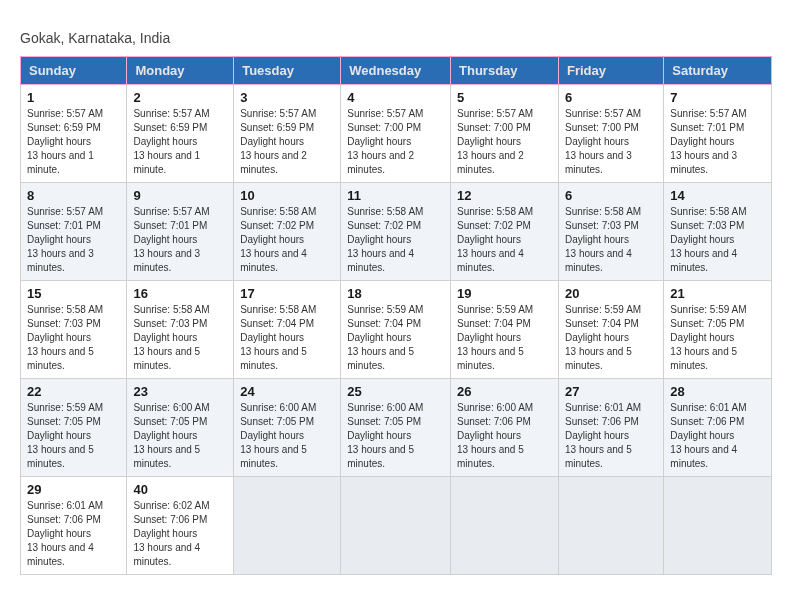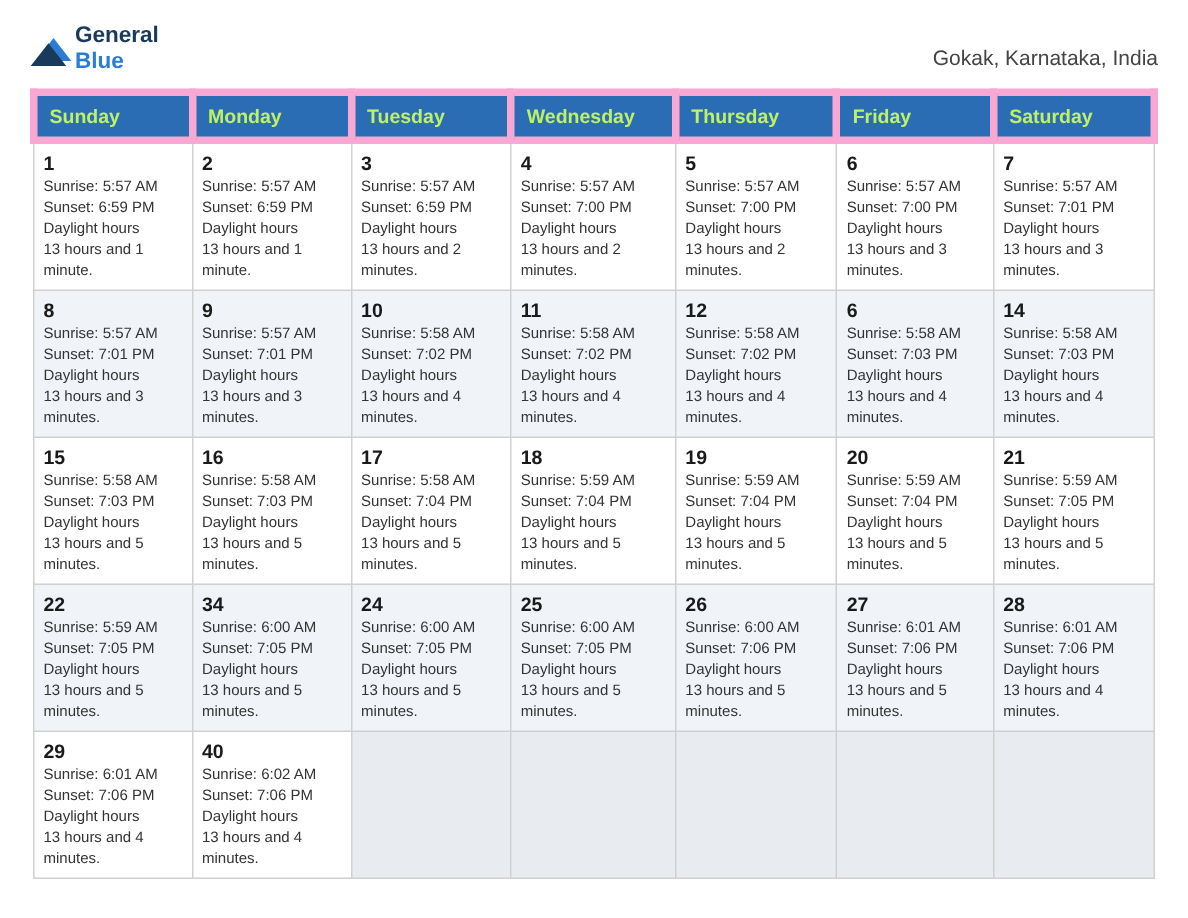--- a/index.html
+++ b/index.html
@@ -45,26 +45,26 @@
       color: #444;
       margin-top: 14px;
     }
     .calendar {
       width: 100%;
       border-collapse: collapse;
       font-size: 11px;
     }
     .calendar thead th {
       background: #2a6db5;
-      color: #bef264;
+      color: #e5e5e5;
       font-weight: bold;
       font-size: 13px;
       padding: 6px 8px;
       text-align: left;
-      border: 5px solid #f9a8d4;
+      border: 1px solid #f9a8d4;
     }
     .calendar tbody td {
       vertical-align: top;
       padding: 5px 6px;
       border: 1px solid #d0d0d0;
       background: #fff;
       width: 113px;
       height: 88px;
     }
     .calendar tbody tr:nth-child(even) td {
@@ -87,30 +87,20 @@
     }
     .last-row td {
       height: 70px;
     }
   </style>
 </head>
 <body>
 
 <div class="page">
   <div class="header">
-    <div class="logo">
-      <svg class="logo-icon" viewBox="0 0 32 26" xmlns="http://www.w3.org/2000/svg">
-        <polygon points="4,22 18,4 32,22" fill="#2a7dd4"></polygon>
-        <polygon points="0,26 14,8 28,26" fill="#1a3a5c"></polygon>
-      </svg>
-      <div>
-        <div style="font-size:15px;font-weight:bold;color:#1a3a5c;line-height:1.1;">General</div>
-        <div style="font-size:15px;font-weight:bold;color:#2a7dd4;line-height:1.1;">Blue</div>
-      </div>
-    </div>
     <div class="title-area">
       <div class="location">Gokak, Karnataka, India</div>
     </div>
   </div>
 
   <table class="calendar">
     <thead>
       <tr>
       <th>Sunday</th>
           <th>Monday</th>
@@ -211,21 +201,21 @@
             <span class="day-num">21</span>
             <div class="day-info">Sunrise: 5:59 AM<br>Sunset: 7:05 PM<br>Daylight hours<br>13 hours and 5 minutes.</div>
           </td>
         </tr>
         <tr>
           <td>
             <span class="day-num">22</span>
             <div class="day-info">Sunrise: 5:59 AM<br>Sunset: 7:05 PM<br>Daylight hours<br>13 hours and 5 minutes.</div>
           </td>
           <td>
-            <span class="day-num">34</span>
+            <span class="day-num">23</span>
             <div class="day-info">Sunrise: 6:00 AM<br>Sunset: 7:05 PM<br>Daylight hours<br>13 hours and 5 minutes.</div>
           </td>
           <td>
             <span class="day-num">24</span>
             <div class="day-info">Sunrise: 6:00 AM<br>Sunset: 7:05 PM<br>Daylight hours<br>13 hours and 5 minutes.</div>
           </td>
           <td>
             <span class="day-num">25</span>
             <div class="day-info">Sunrise: 6:00 AM<br>Sunset: 7:05 PM<br>Daylight hours<br>13 hours and 5 minutes.</div>
           </td>

